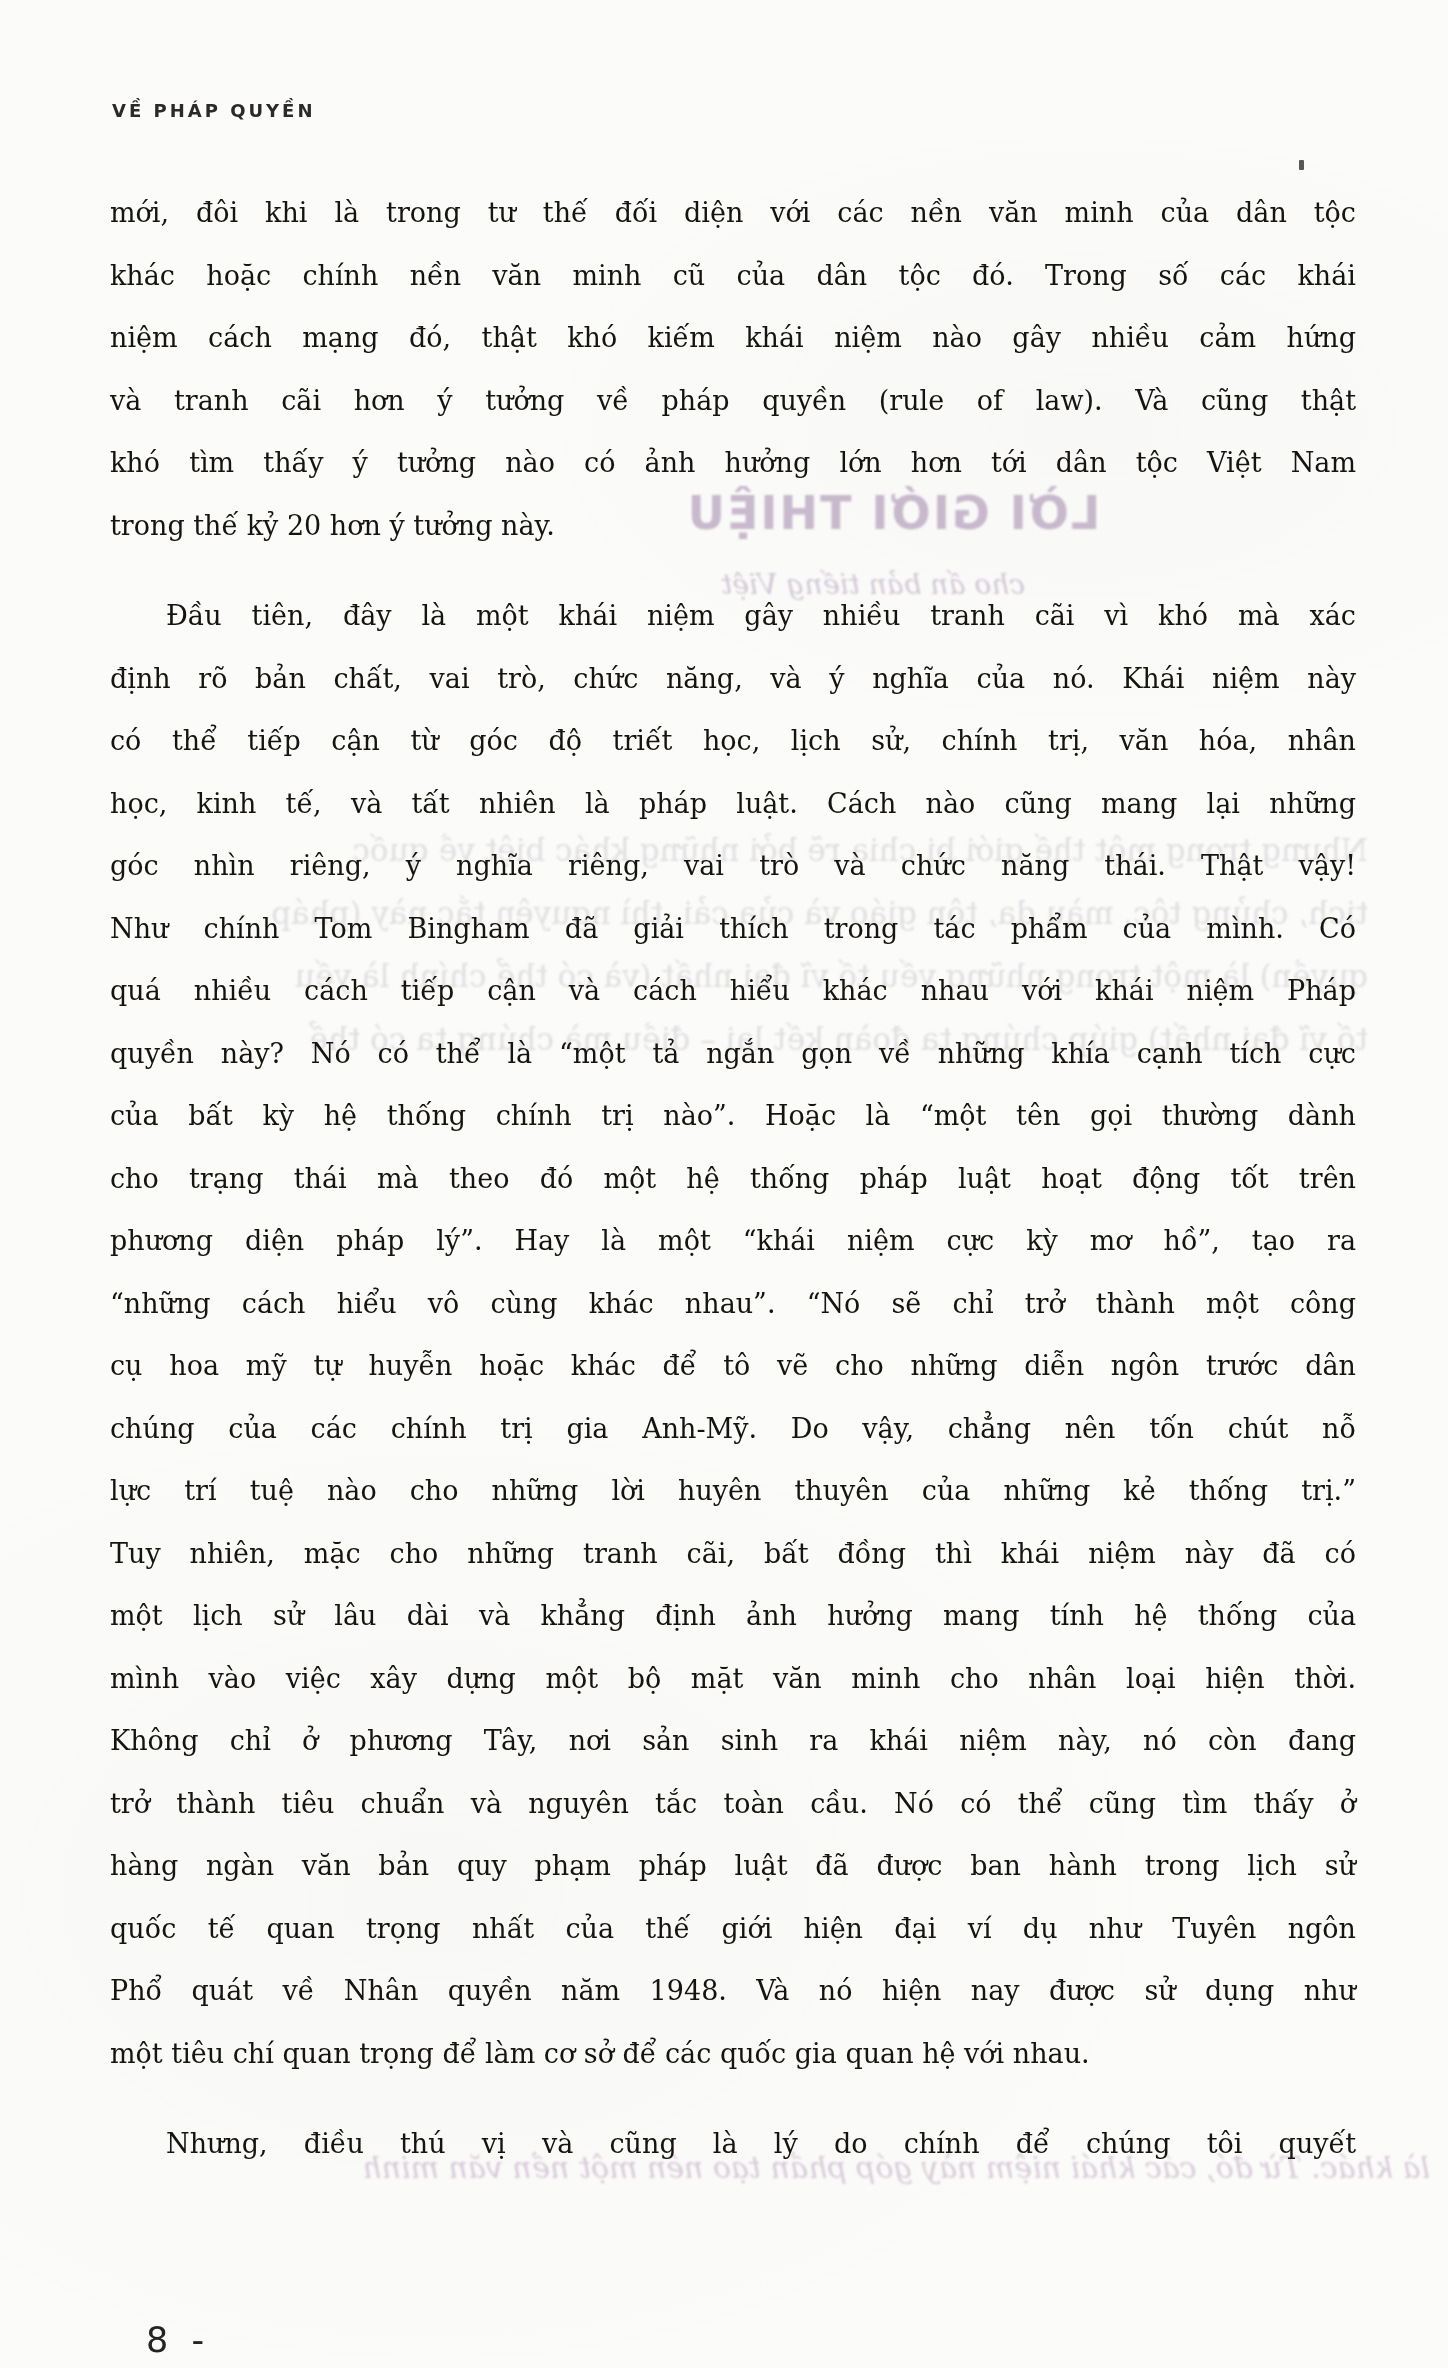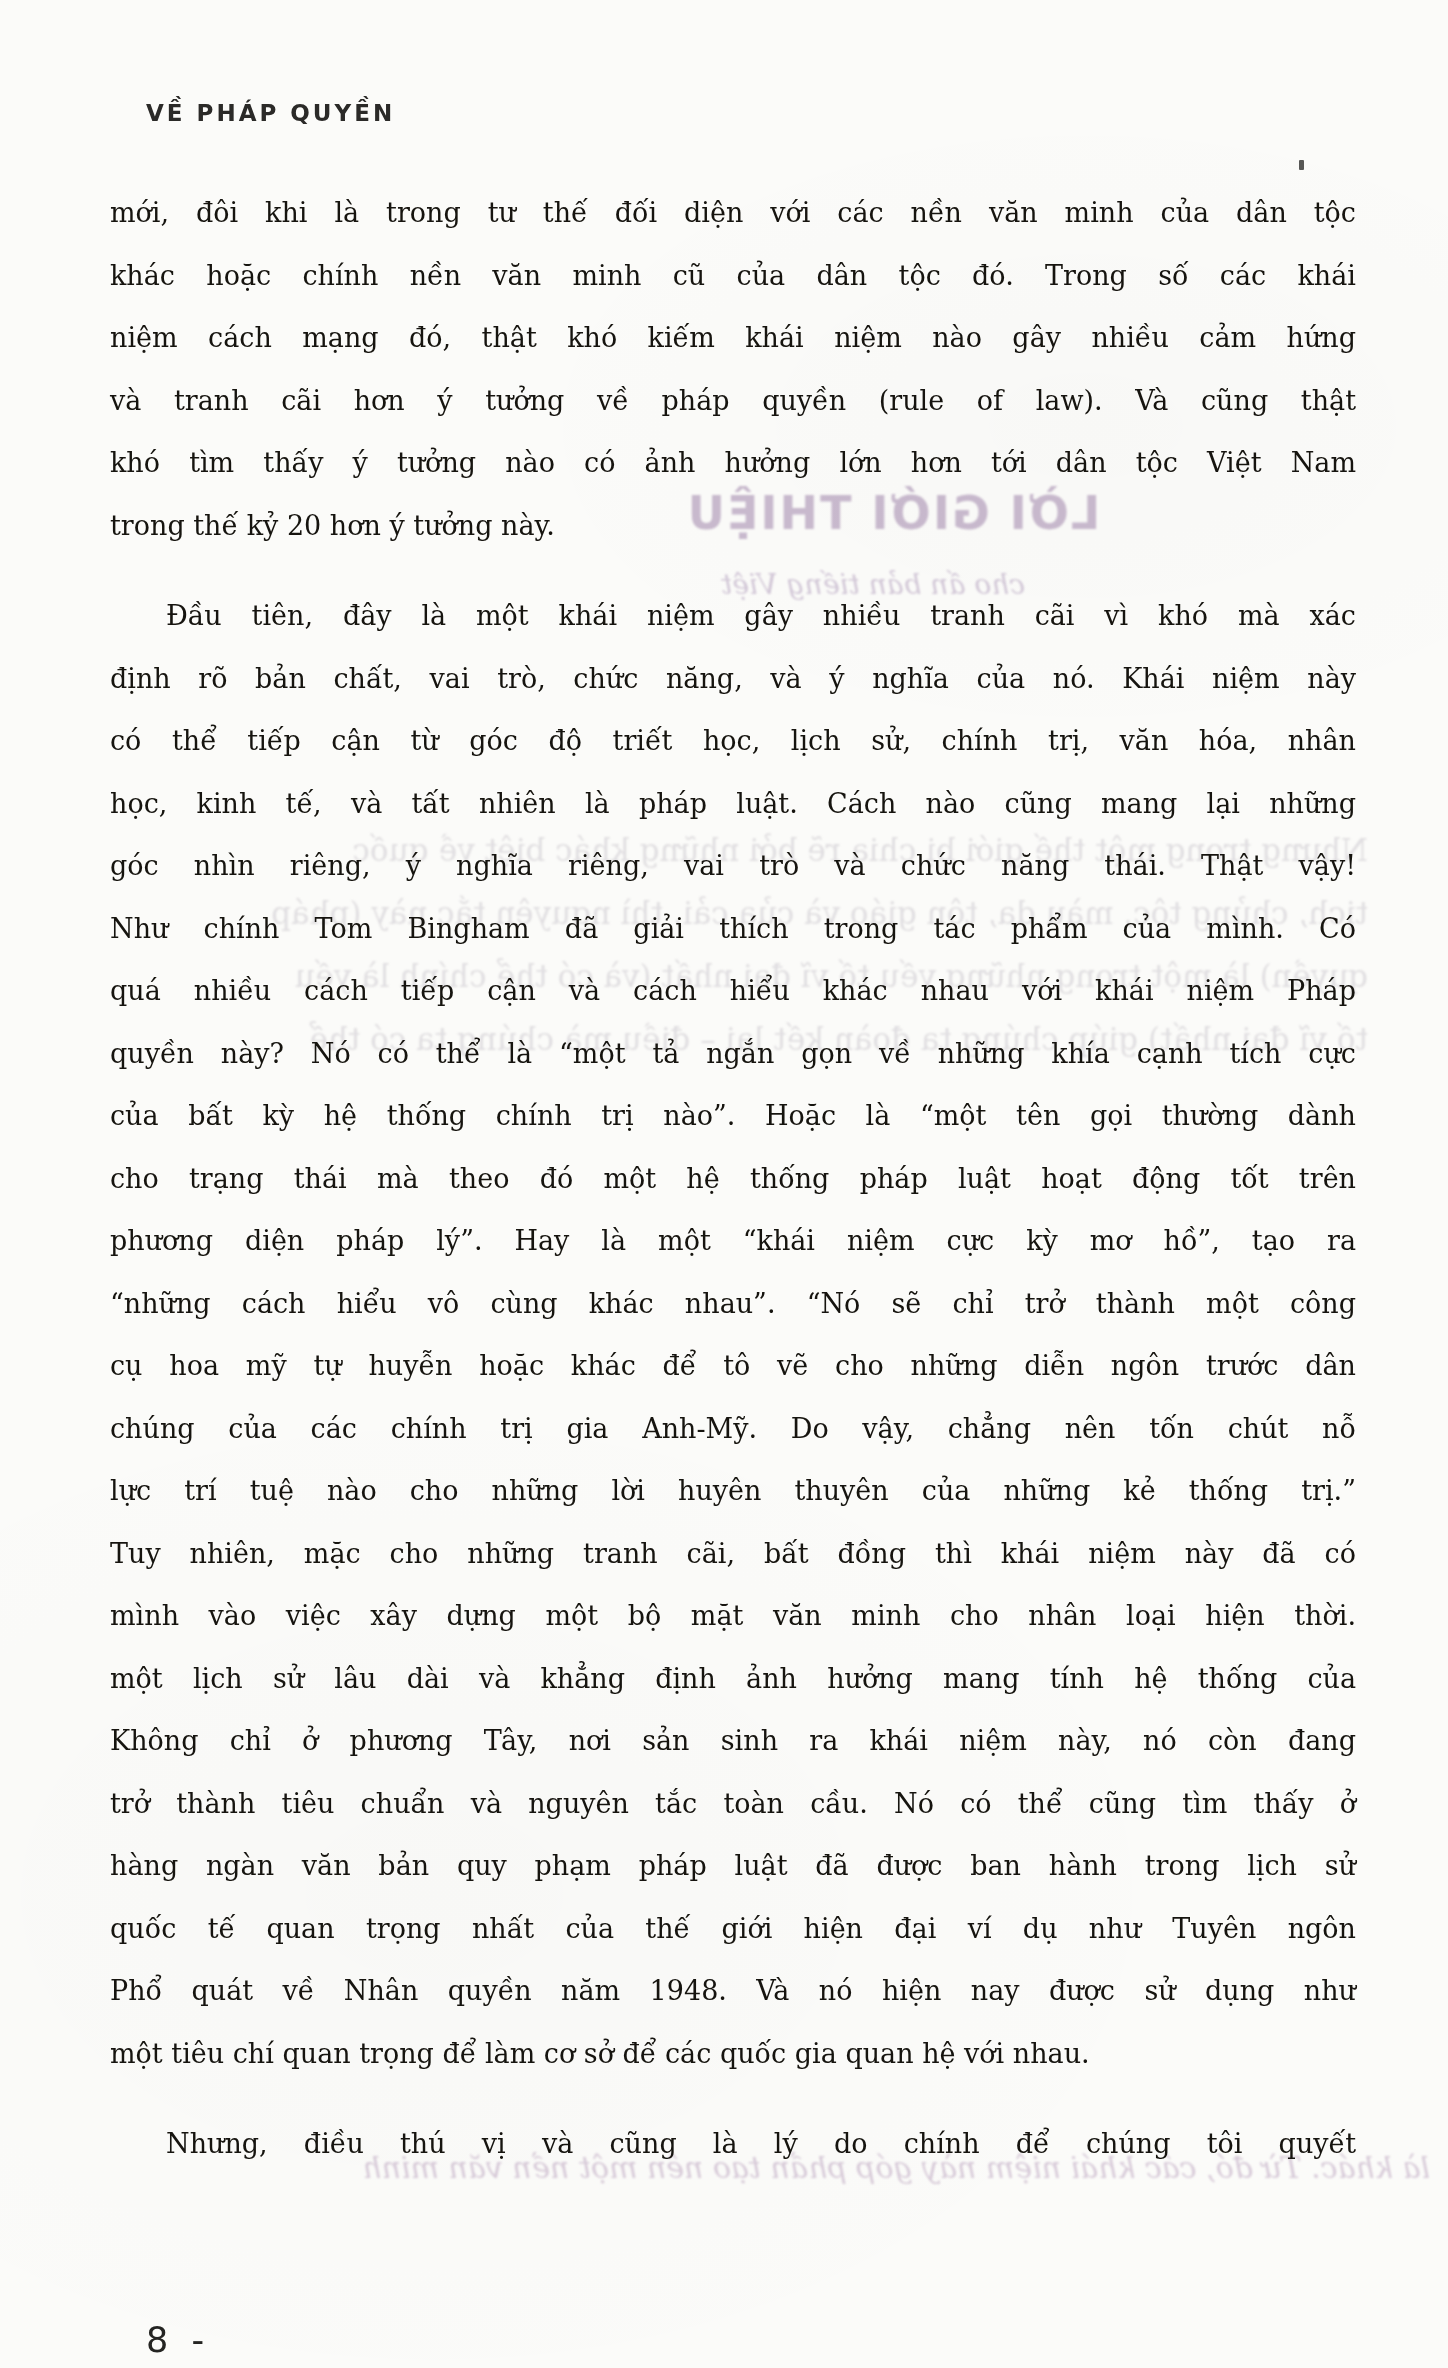--- a/index.html
+++ b/index.html
@@ -12,23 +12,22 @@
   }
   .page{
     position:absolute;inset:0;
     background:
       radial-gradient(900px 500px at 75% 18%, rgba(0,0,0,0.012), rgba(0,0,0,0) 70%),
       radial-gradient(1200px 800px at 30% 80%, rgba(0,0,0,0.01), rgba(0,0,0,0) 70%);
   }
   .running-header{
     position:absolute;left:112px;top:100px;
     font-family:"DejaVu Sans","Liberation Sans",sans-serif;
-    font-size:23px;font-weight:700;letter-spacing:3px;
+    font-size:18px;font-weight:700;letter-spacing:3px;
     color:#2b2a28;
-    margin-left:34px;
   }
   .speck{
     position:absolute;left:1299px;top:160px;width:5px;height:10px;
     background:#3a3a38;border-radius:1px;opacity:.85;
   }
   .body-text{
     position:absolute;left:110px;top:182px;width:1246px;
     color:#16140f;
   }
   .para{margin:0;padding:0;}
@@ -120,22 +119,22 @@
       <div class="line">quá nhiều cách tiếp cận và cách hiểu khác nhau với khái niệm Pháp</div>
       <div class="line">quyền này? Nó có thể là “một tả ngắn gọn về những khía cạnh tích cực</div>
       <div class="line">của bất kỳ hệ thống chính trị nào”. Hoặc là “một tên gọi thường dành</div>
       <div class="line">cho trạng thái mà theo đó một hệ thống pháp luật hoạt động tốt trên</div>
       <div class="line">phương diện pháp lý”. Hay là một “khái niệm cực kỳ mơ hồ”, tạo ra</div>
       <div class="line">“những cách hiểu vô cùng khác nhau”. “Nó sẽ chỉ trở thành một công</div>
       <div class="line">cụ hoa mỹ tự huyễn hoặc khác để tô vẽ cho những diễn ngôn trước dân</div>
       <div class="line">chúng của các chính trị gia Anh-Mỹ. Do vậy, chẳng nên tốn chút nỗ</div>
       <div class="line">lực trí tuệ nào cho những lời huyên thuyên của những kẻ thống trị.”</div>
       <div class="line">Tuy nhiên, mặc cho những tranh cãi, bất đồng thì khái niệm này đã có</div>
+      <div class="line">một lịch sử lâu dài và khẳng định ảnh hưởng mang tính hệ thống của</div>
       <div class="line">mình vào việc xây dựng một bộ mặt văn minh cho nhân loại hiện thời.</div>
-      <div class="line">một lịch sử lâu dài và khẳng định ảnh hưởng mang tính hệ thống của</div>
       <div class="line">Không chỉ ở phương Tây, nơi sản sinh ra khái niệm này, nó còn đang</div>
       <div class="line">trở thành tiêu chuẩn và nguyên tắc toàn cầu. Nó có thể cũng tìm thấy ở</div>
       <div class="line">hàng ngàn văn bản quy phạm pháp luật đã được ban hành trong lịch sử</div>
       <div class="line">quốc tế quan trọng nhất của thế giới hiện đại ví dụ như Tuyên ngôn</div>
       <div class="line">Phổ quát về Nhân quyền năm 1948. Và nó hiện nay được sử dụng như</div>
       <div class="line last">một tiêu chí quan trọng để làm cơ sở để các quốc gia quan hệ với nhau.</div>
     </div>
 
     <div class="para">
       <div class="line indent">Nhưng, điều thú vị và cũng là lý do chính để chúng tôi quyết</div>

